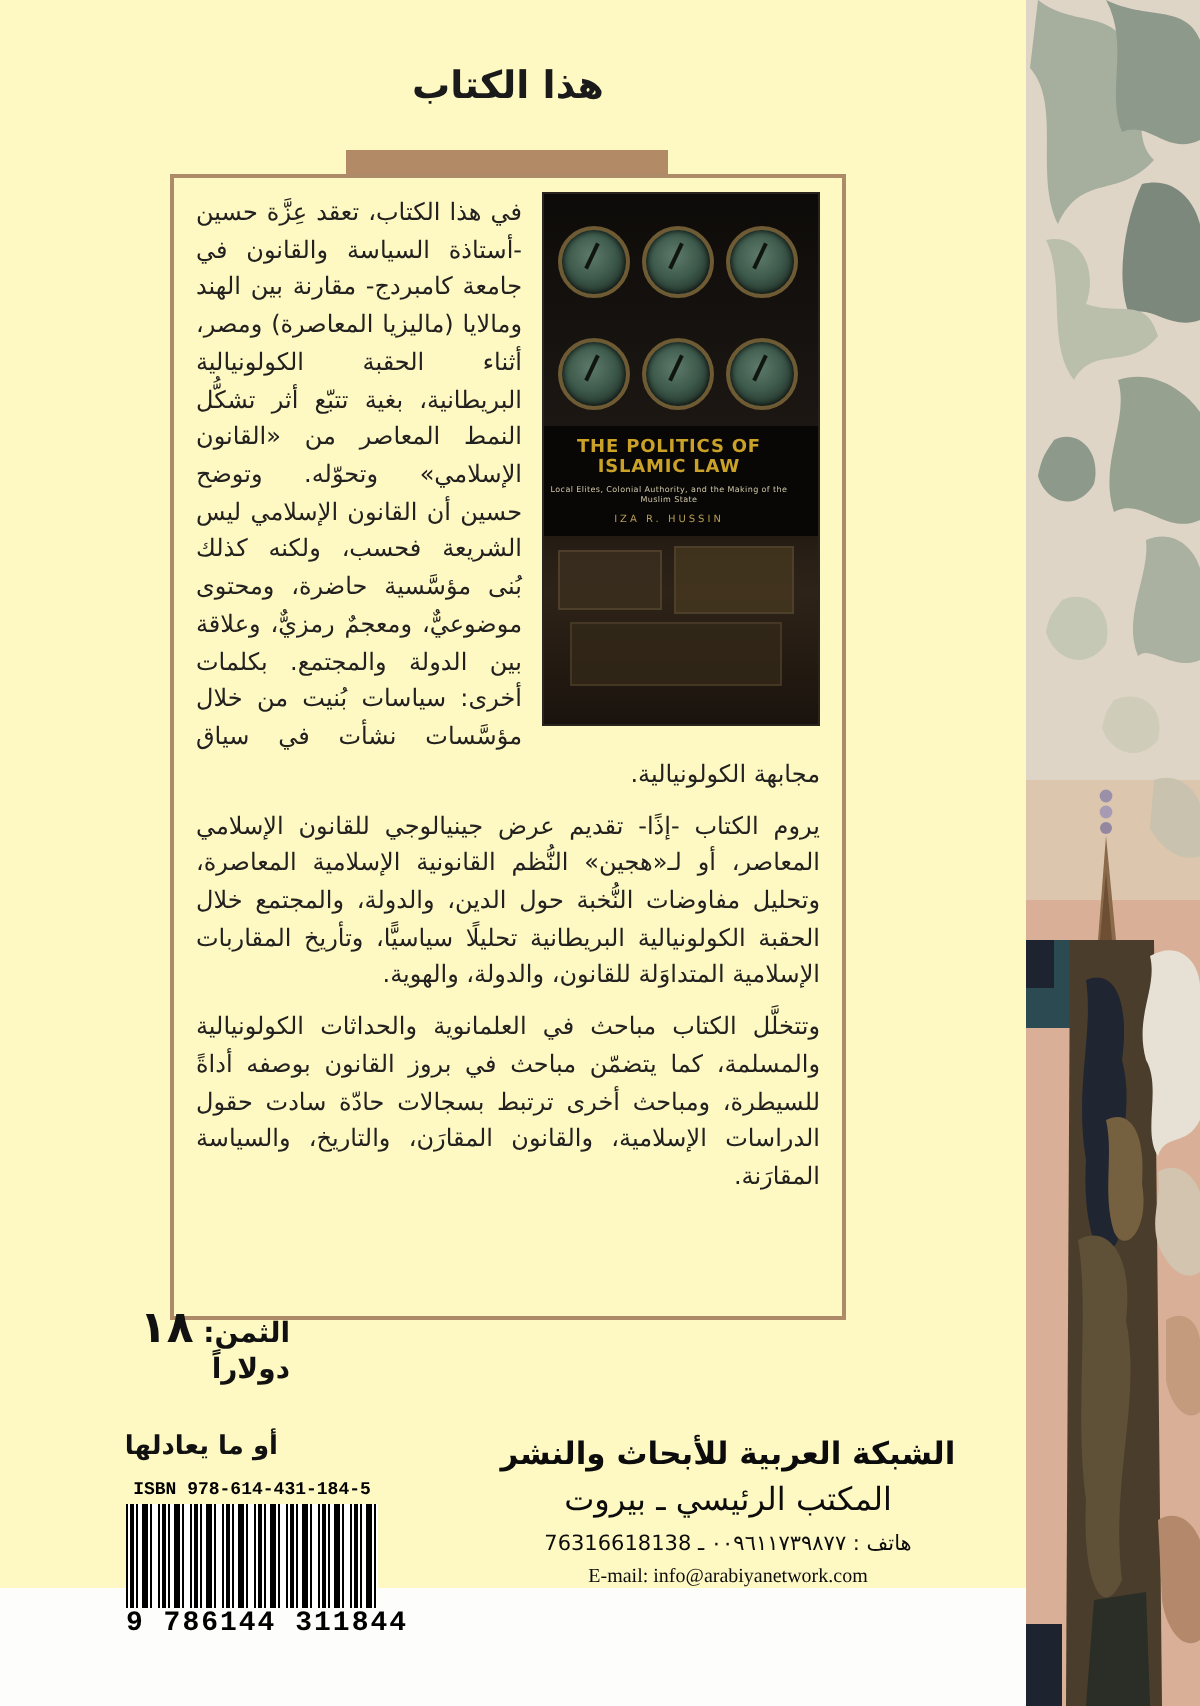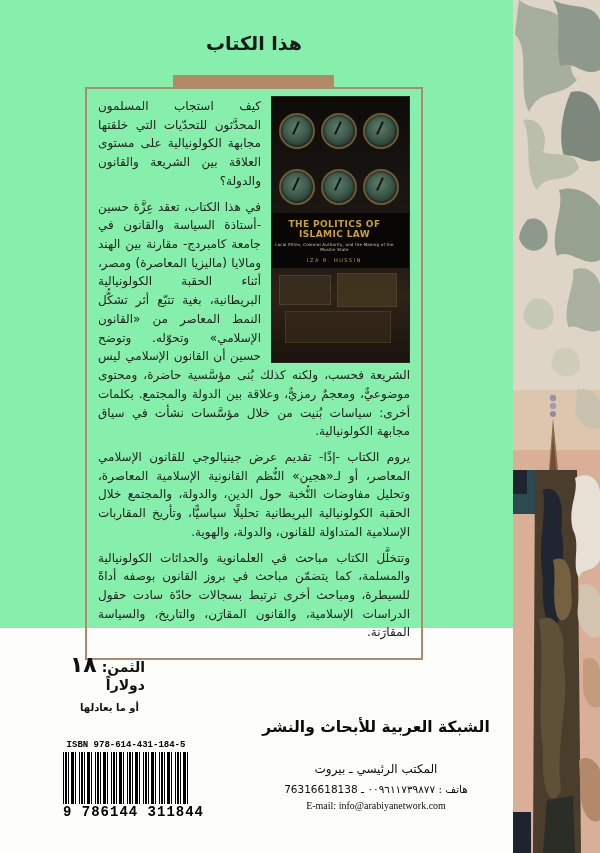--- a/index.html
+++ b/index.html
@@ -1,17 +1,17 @@
 <!DOCTYPE html>
 <html lang="ar"><head>
 <meta charset="utf-8">
 <style>
   html,body{margin:0;padding:0;}
   body{width:600px;height:853px;background:#fdfdfb;font-family:"DejaVu Sans",sans-serif;overflow:hidden;}
-  .page{position:relative;width:600px;height:628px;background:#86efac;}
+  .page{position:relative;width:600px;height:794px;background:#fef9c3;}
 
   
   .art-strip{position:absolute;top:0;right:0;width:87px;height:853px;}
 
   
   .back-title{position:absolute;left:85px;top:32px;width:338px;text-align:center;
     font-size:19px;font-weight:bold;color:#1a1a1a;letter-spacing:1px;}
   .accent-bar{position:absolute;left:173px;top:75px;width:161px;height:12px;background:#b28a66;}
 
   
@@ -39,36 +39,36 @@
       linear-gradient(180deg,#241c14 0%,#2e2318 30%,#1a130d 100%);position:relative;overflow:hidden;}
   .slab{position:absolute;background:#3b2f1f;opacity:.8;}
   .slab.s1{left:8px;top:8px;width:50px;height:28px;box-shadow:0 0 0 1px #574730;}
   .slab.s2{left:66px;top:6px;width:58px;height:32px;box-shadow:0 0 0 1px #574730;background:#46381f;}
   .slab.s3{left:14px;top:44px;width:104px;height:30px;box-shadow:0 0 0 1px #4e3e28;background:#332818;}
 
   
   .price{position:absolute;left:35px;top:652px;width:110px;direction:rtl;text-align:right;color:#111;}
   .price-line1{font-size:14px;font-weight:bold;}
   .price-amount{font-size:22px;}
-  .price-line2{font-size:10px;margin-top:9px;padding-right:6px;font-weight:bold;}
+  .price-line2{font-size:13px;margin-top:23px;padding-right:6px;font-weight:bold;}
 
   
   .barcode{position:absolute;left:63px;top:740px;width:126px;text-align:center;color:#000;}
   .isbn-label{font-family:"Liberation Mono",monospace;font-size:9px;font-weight:bold;letter-spacing:0px;
     white-space:nowrap;}
   .bars{margin-top:2px;height:52px;background:
     repeating-linear-gradient(90deg,#000 0 1px,#fff 1px 2px,#000 2px 4px,#fff 4px 5px,
       #000 5px 6px,#fff 6px 8px,#000 8px 11px,#fff 11px 12px,#000 12px 13px,#fff 13px 16px);}
   .bars-digits{font-family:"Liberation Mono",monospace;font-size:14px;font-weight:bold;
     letter-spacing:1px;margin-top:0;white-space:nowrap;}
 
   
-  .publisher{position:absolute;left:248px;top:718px;width:256px;direction:rtl;text-align:center;color:#0c0c0c;}
+  .publisher{position:absolute;left:236px;top:718px;width:256px;direction:rtl;text-align:center;color:#0c0c0c;}
   .pub-name{font-size:15.5px;font-weight:bold;}
-  .pub-office{font-size:12px;margin-top:26px;font-family:"DejaVu Sans",sans-serif;}
+  .pub-office{font-size:16px;margin-top:4px;font-family:"DejaVu Sans",sans-serif;}
   .pub-phone{font-size:10.5px;margin-top:7px;}
   .pub-email{font-size:10px;margin-top:5px;direction:ltr;font-family:"Liberation Serif",serif;}
 </style>
 </head>
 <body>
 
 <div class="page">
 
   <div class="art-strip">
     <svg width="87" height="853" viewBox="0 0 87 853" preserveAspectRatio="none">
@@ -128,21 +128,20 @@
           <div class="cover-sub">Local Elites, Colonial Authority, and the Making of the Muslim State</div>
           <div class="cover-author">IZA R. HUSSIN</div>
         </div>
         <div class="cover-lower">
           <div class="slab s1"></div>
           <div class="slab s2"></div>
           <div class="slab s3"></div>
         </div>
       </div>
     </div>
-    <p>كيف استجاب المسلمون المحدَّثون للتحدّيات التي خلقتها مجابهة الكولونيالية على مستوى العلاقة بين الشريعة والقانون والدولة؟</p>
     <p>في هذا الكتاب، تعقد عِزَّة حسين -أستاذة السياسة والقانون في جامعة كامبردج- مقارنة بين الهند ومالايا (ماليزيا المعاصرة) ومصر، أثناء الحقبة الكولونيالية البريطانية، بغية تتبّع أثر تشكُّل النمط المعاصر من «القانون الإسلامي» وتحوّله. وتوضح حسين أن القانون الإسلامي ليس الشريعة فحسب، ولكنه كذلك بُنى مؤسَّسية حاضرة، ومحتوى موضوعيٌّ، ومعجمٌ رمزيٌّ، وعلاقة بين الدولة والمجتمع. بكلمات أخرى: سياسات بُنيت من خلال مؤسَّسات نشأت في سياق مجابهة الكولونيالية.</p>
     <p>يروم الكتاب -إذًا- تقديم عرض جينيالوجي للقانون الإسلامي المعاصر، أو لـ«هجين» النُّظم القانونية الإسلامية المعاصرة، وتحليل مفاوضات النُّخبة حول الدين، والدولة، والمجتمع خلال الحقبة الكولونيالية البريطانية تحليلًا سياسيًّا، وتأريخ المقاربات الإسلامية المتداوَلة للقانون، والدولة، والهوية.</p>
     <p>وتتخلَّل الكتاب مباحث في العلمانوية والحداثات الكولونيالية والمسلمة، كما يتضمّن مباحث في بروز القانون بوصفه أداةً للسيطرة، ومباحث أخرى ترتبط بسجالات حادّة سادت حقول الدراسات الإسلامية، والقانون المقارَن، والتاريخ، والسياسة المقارَنة.</p>
 
   </div>
 
   <div class="price">
     <div class="price-line1">
       <span>الثمن:</span>
       <span class="price-amount">١٨</span>

